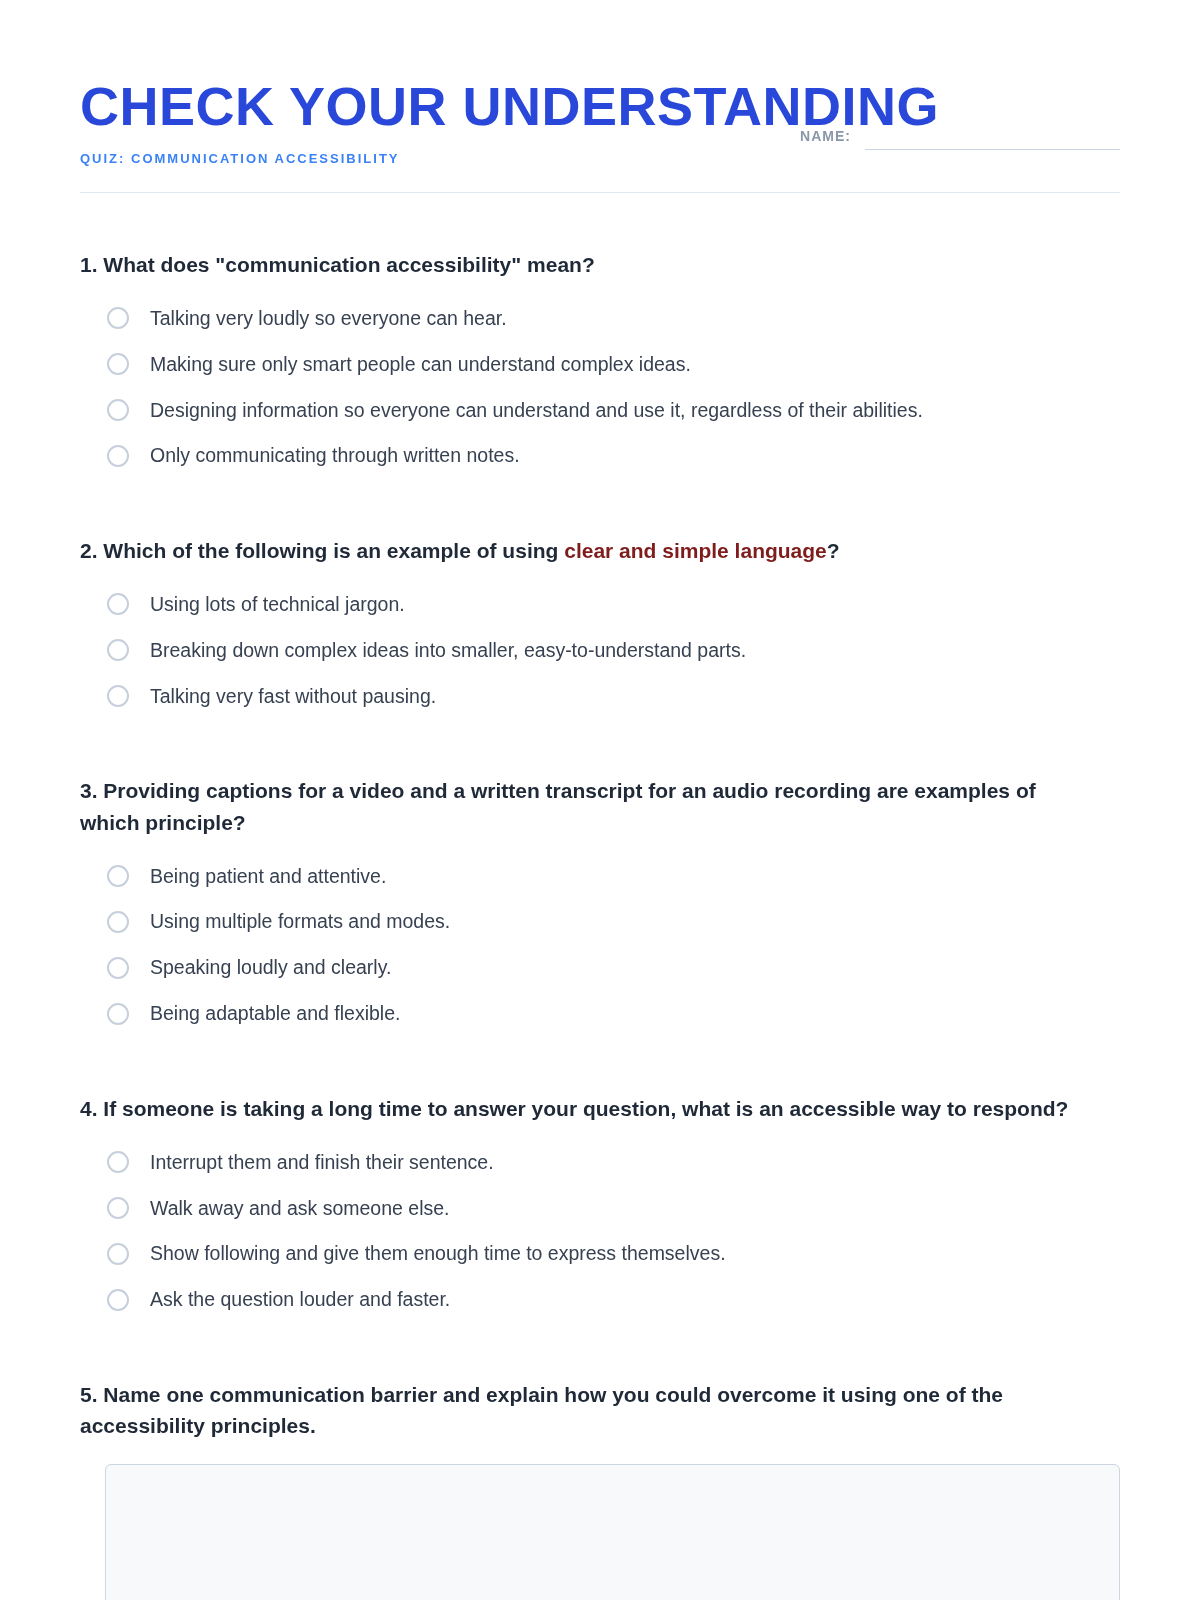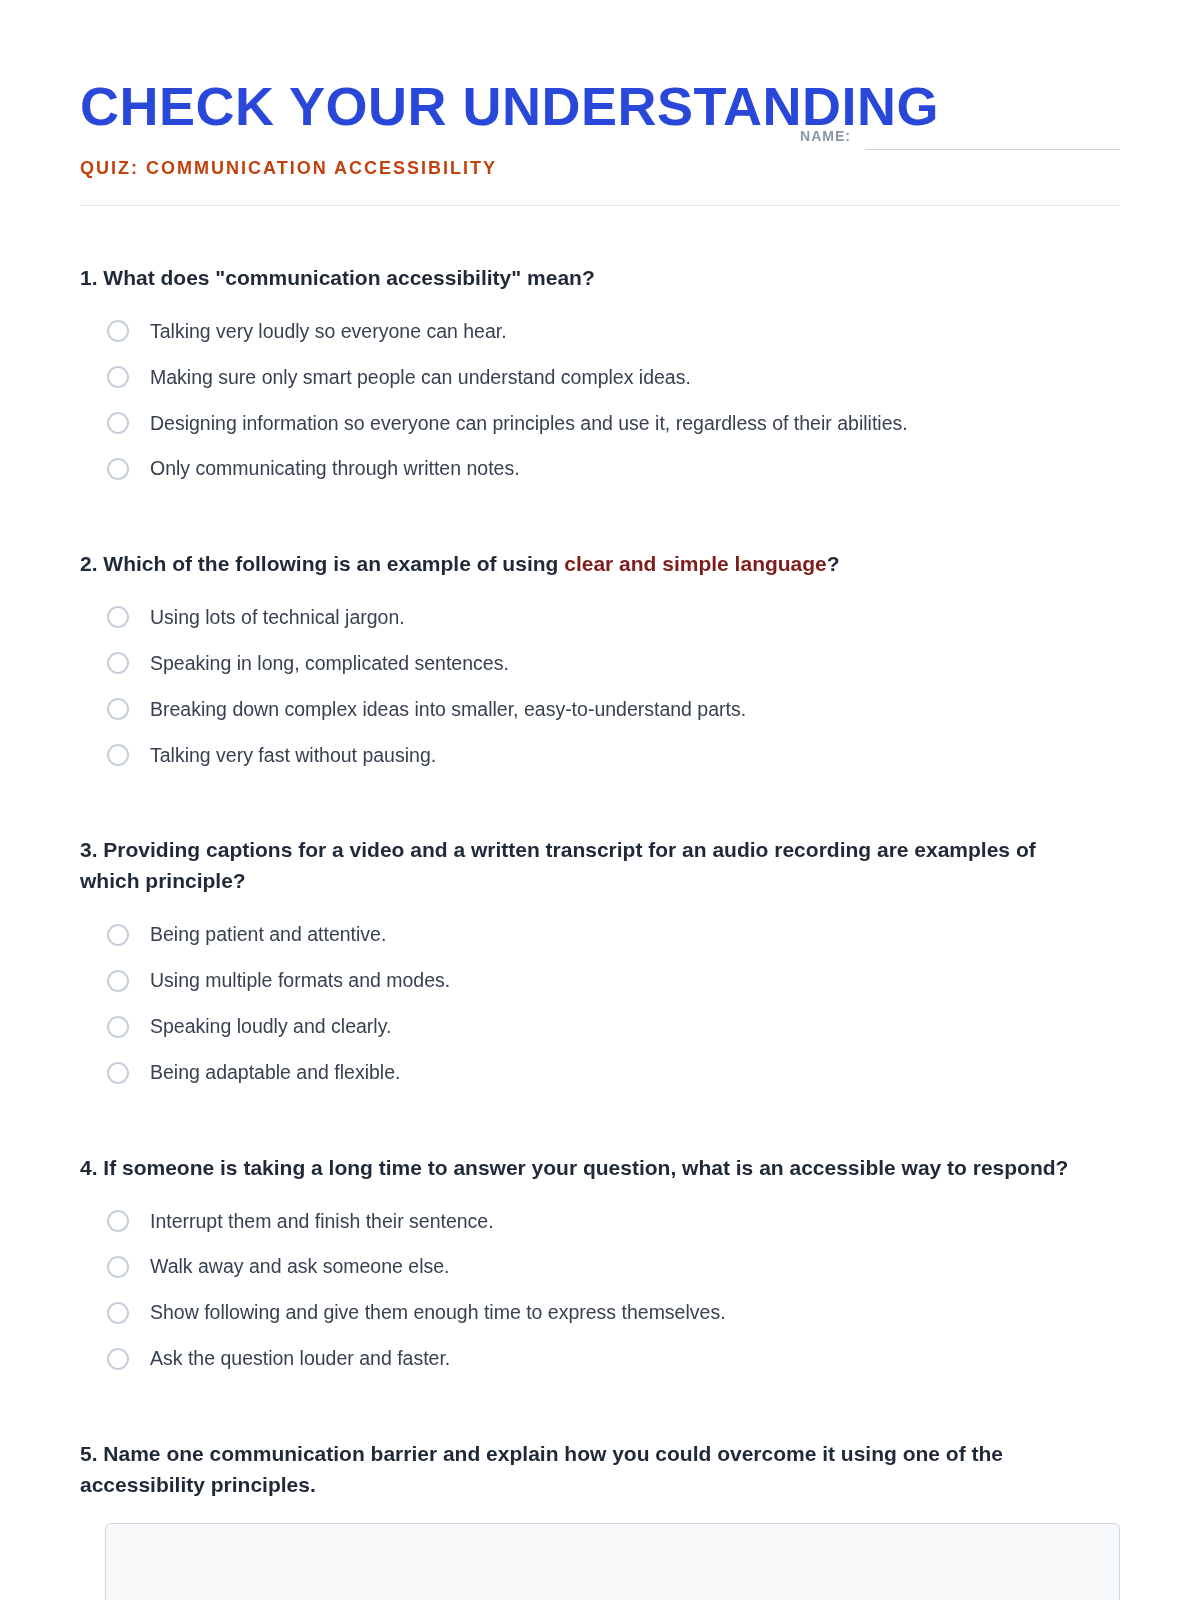--- a/index.html
+++ b/index.html
@@ -15,23 +15,23 @@
   
   .header { position: relative; }
   .title {
     color: #2948d9;
     font-size: 54px;
     font-weight: bold;
     letter-spacing: 0.5px;
     line-height: 1.05;
   }
   .subtitle {
-    margin-top: 23px;
-    color: #c2410c;
-    font-size: 18px;
+    margin-top: 16px;
+    color: #3b82f6;
+    font-size: 13px;
     font-weight: bold;
     letter-spacing: 2px;
   }
   .name-field {
     position: absolute;
     right: 0;
     top: 50px;
     display: flex;
     align-items: flex-start;
     gap: 14px;
@@ -120,44 +120,40 @@
       <div class="answer-option">
         <span class="radio"></span>
         <span class="option-label">Talking very loudly so everyone can hear.</span>
       </div>
       <div class="answer-option">
         <span class="radio"></span>
         <span class="option-label">Making sure only smart people can understand complex ideas.</span>
       </div>
       <div class="answer-option">
         <span class="radio"></span>
-        <span class="option-label">Designing information so everyone can principles and use it, regardless of their abilities.</span>
+        <span class="option-label">Designing information so everyone can understand and use it, regardless of their abilities.</span>
       </div>
       <div class="answer-option">
         <span class="radio"></span>
         <span class="option-label">Only communicating through written notes.</span>
       </div>
     </div>
   </div>
 
   <div class="question-block">
     <div class="question-text">
       <span>2. Which of the following is an example of using </span><span class="hl">clear and simple language</span><span>?</span>
     </div>
     <div class="options-list">
       <div class="answer-option">
         <span class="radio"></span>
         <span class="option-label">Using lots of technical jargon.</span>
       </div>
       <div class="answer-option">
         <span class="radio"></span>
-        <span class="option-label">Speaking in long, complicated sentences.</span>
-      </div>
-      <div class="answer-option">
-        <span class="radio"></span>
         <span class="option-label">Breaking down complex ideas into smaller, easy-to-understand parts.</span>
       </div>
       <div class="answer-option">
         <span class="radio"></span>
         <span class="option-label">Talking very fast without pausing.</span>
       </div>
     </div>
   </div>
 
   <div class="question-block">

